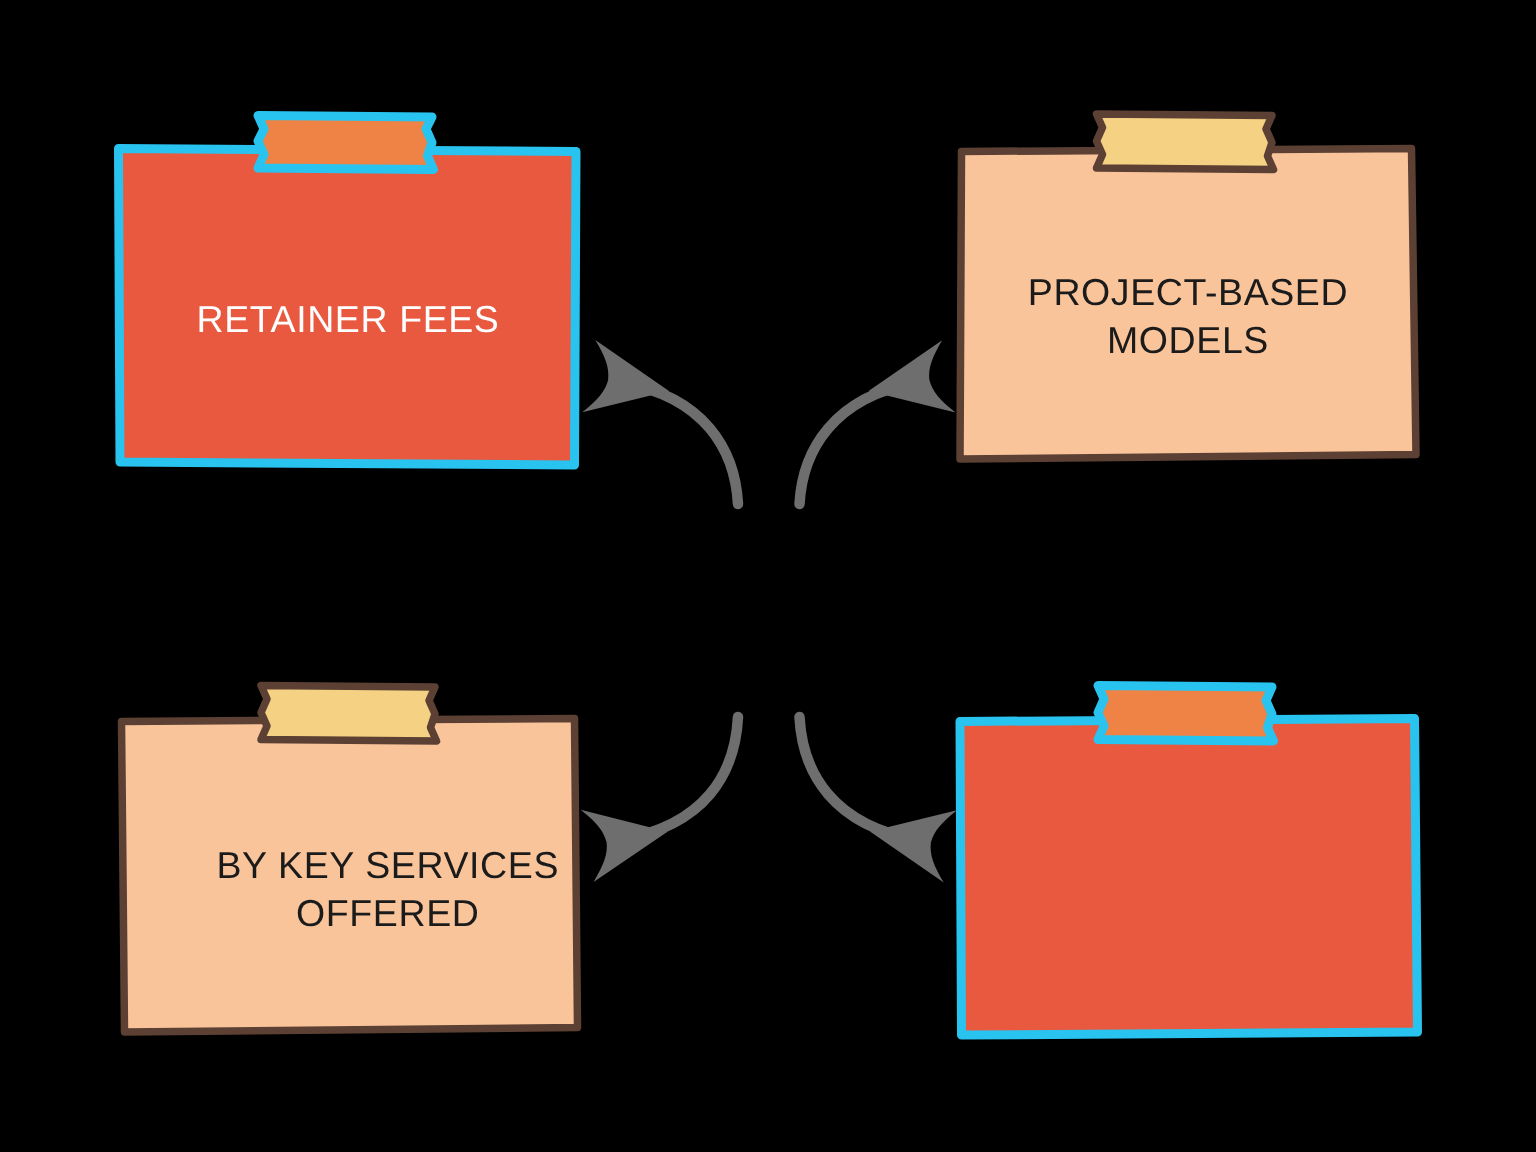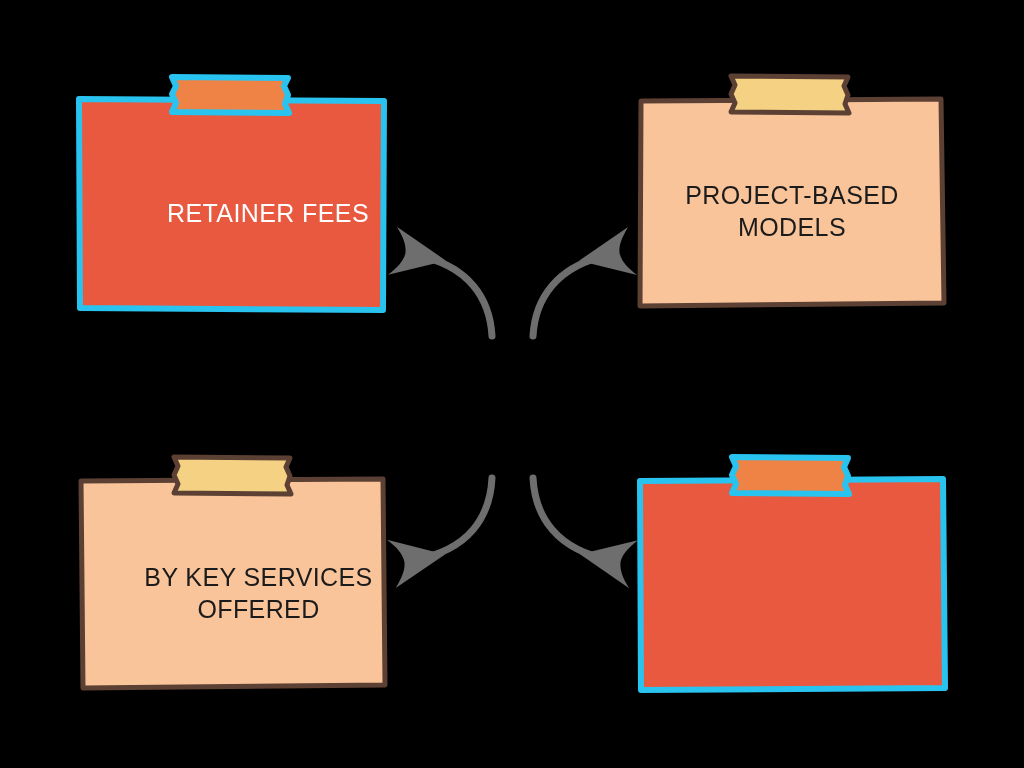--- a/index.html
+++ b/index.html
@@ -34,21 +34,21 @@
     align-items: center;
     justify-content: center;
     text-align: center;
     line-height: 1.30;
     letter-spacing: 0.4px;
     font-weight: 400;
     font-size: 25px;
     pointer-events: none;
     white-space: pre-line;
   }
-  .label-light { color: #ffffff; padding-left: 36px; }
+  .label-light { color: #ffffff; }
   .label-dark  { color: #1b1b1b; }
 
   
   #label-retainer-fees      { left: 84px;  top: 120px; width: 296px; height: 186px; }
   #label-project-based      { left: 646px; top: 120px; width: 292px; height: 182px; }
   #label-key-services       { left: 86px;  top: 500px; width: 345px; height: 186px; }
   #label-performance-based  { left: 648px; top: 500px; width: 294px; height: 186px; }
 </style>
 </head>
 <body>

